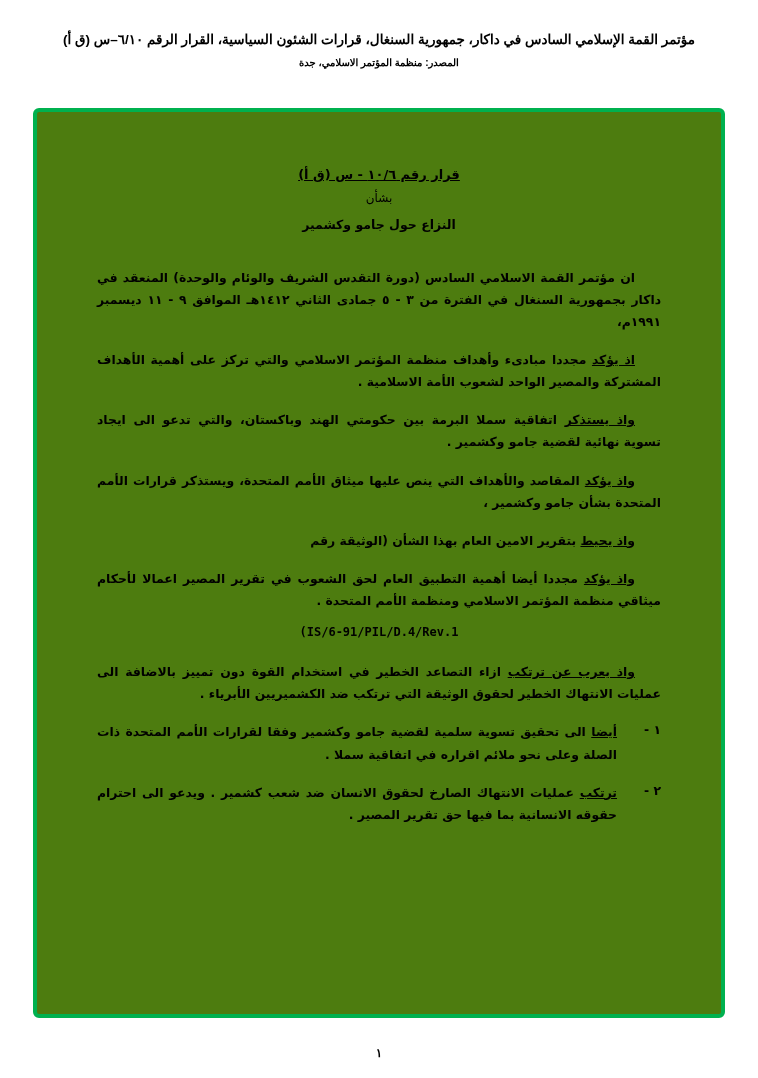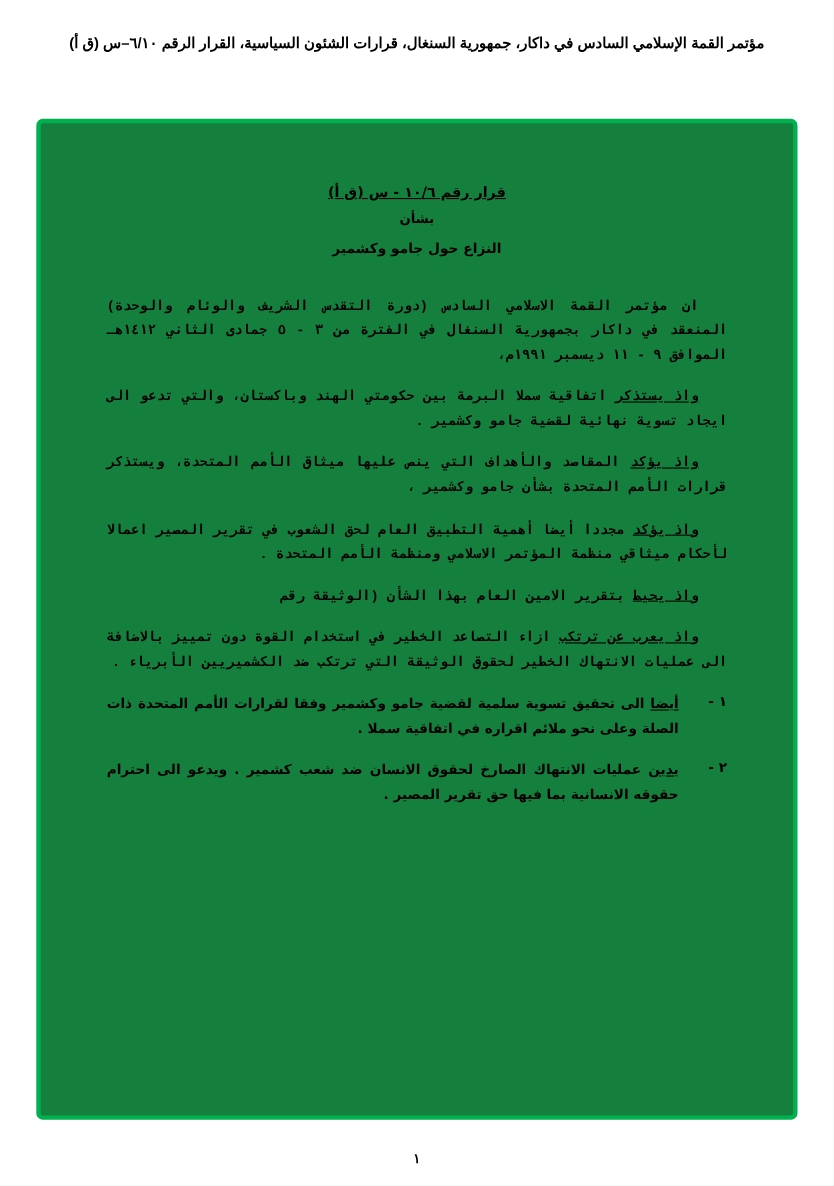--- a/index.html
+++ b/index.html
@@ -44,21 +44,21 @@
 
   
   .frame {
     position: absolute;
     top: 108px;
     right: 33px;
     left: 33px;
     bottom: 60px;
     border: 4px solid #00b14f;
     border-radius: 6px;
-    background: #15803d;
+    background: #4d7c0f;
     box-sizing: border-box;
     overflow: hidden;
   }
 
   .scan {
     padding: 52px 56px 20px 56px;
     direction: rtl;
     font-family: "DejaVu Sans", sans-serif;
   }
 
@@ -70,21 +70,21 @@
   .res-head .l {
     font-size: 13px;
     font-weight: bold;
     letter-spacing: 1px;
     text-decoration: underline;
     display: inline-block;
     margin-bottom: 9px;
   }
   .res-head .l2 {
     font-size: 12px;
-    font-weight: bold;
+    font-weight: normal;
     letter-spacing: 1px;
     display: block;
     margin-bottom: 9px;
   }
   .res-head .l3 {
     font-size: 12.5px;
     font-weight: bold;
     letter-spacing: 1px;
     display: inline-block;
   }
@@ -92,21 +92,20 @@
   
   .para {
     font-size: 12.4px;
     line-height: 1.78;
     text-align: justify;
     text-align-last: right;
     margin: 0 0 16px 0;
     letter-spacing: 0.4px;
     font-weight: bold;
     padding: 0 4px;
-    font-family: Liberation Mono, monospace;
   }
   .para.indent {
     text-indent: 26px;
   }
   .para .lead {
     text-decoration: underline;
   }
   .para.center-small {
     text-align: center;
     text-align-last: center;
@@ -158,68 +157,73 @@
     font-weight: bold;
   }
 </style>
 </head>
 <body>
 
 <div class="page">
 
   <div class="doc-header">
     <div class="title-line">مؤتمر القمة الإسلامي السادس في داكار، جمهورية السنغال، قرارات الشئون السياسية، القرار الرقم ٦/١٠–س (ق أ)</div>
+    <div class="source-line">المصدر: منظمة المؤتمر الاسلامي، جدة</div>
   </div>
 
   <div class="frame">
     <div class="scan">
 
       <div class="res-head">
         <span class="l">قرار رقم ١٠/٦ - س (ق أ)</span>
         <span class="l2">بشأن</span>
         <span class="l3">النزاع حول جامو وكشمير</span>
       </div>
 
       <p class="para indent">
         <span>ان مؤتمر القمة الاسلامي السادس (دورة التقدس الشريف والوئام والوحدة) المنعقد في داكار بجمهورية السنغال في الفترة من ٣ - ٥ جمادى الثاني ١٤١٢هـ الموافق ٩ - ١١ ديسمبر ١٩٩١م،</span>
       </p>
 
+      <p class="para indent">
+        <span class="lead">اذ يؤكد</span><span> مجددا مبادىء وأهداف منظمة المؤتمر الاسلامي والتي تركز على أهمية الأهداف المشتركة والمصير الواحد لشعوب الأمة الاسلامية .</span>
+      </p>
 
       <p class="para indent">
         <span class="lead">واذ يستذكر</span><span> اتفاقية سملا البرمة بين حكومتي الهند وباكستان، والتي تدعو الى ايجاد تسوية نهائية لقضية جامو وكشمير .</span>
       </p>
 
       <p class="para indent">
         <span class="lead">واذ يؤكد</span><span> المقاصد والأهداف التي ينص عليها ميثاق الأمم المتحدة، ويستذكر قرارات الأمم المتحدة بشأن جامو وكشمير ،</span>
       </p>
 
       <p class="para indent">
+        <span class="lead">واذ يحيط</span><span> بتقرير الامين العام بهذا الشأن (الوثيقة رقم</span>
+      </p>
+
+      <p class="para indent">
         <span class="lead">واذ يؤكد</span><span> مجددا أيضا أهمية التطبيق العام لحق الشعوب في تقرير المصير اعمالا لأحكام ميثاقي منظمة المؤتمر الاسلامي ومنظمة الأمم المتحدة .</span>
       </p>
 
-      <p class="para indent">
-        <span class="lead">واذ يحيط</span><span> بتقرير الامين العام بهذا الشأن (الوثيقة رقم</span>
-      </p>
-
+      <p class="para center-small">(IS/6-91/PIL/D.4/Rev.1</p>
 
       <p class="para indent">
         <span class="lead">واذ يعرب عن ترتكب</span><span> ازاء التصاعد الخطير في استخدام القوة دون تمييز بالاضافة الى عمليات الانتهاك الخطير لحقوق الوثيقة التي ترتكب ضد الكشميريين الأبرياء .</span>
       </p>
 
       <div class="item">
         <div class="num">١ -</div>
         <div class="body">
           <span class="lead">أيضا</span><span> الى تحقيق تسوية سلمية لقضية جامو وكشمير وفقا لقرارات الأمم المتحدة ذات الصلة وعلى نحو ملائم اقراره في اتفاقية سملا .</span>
         </div>
       </div>
 
       <div class="item">
         <div class="num">٢ -</div>
         <div class="body">
-          <span class="lead">يدين</span><span> عمليات الانتهاك الصارخ لحقوق الانسان ضد شعب كشمير . ويدعو الى احترام حقوقه الانسانية بما فيها حق تقرير المصير .</span>
+          <span class="lead">ترتكب</span><span> عمليات الانتهاك الصارخ لحقوق الانسان ضد شعب كشمير . ويدعو الى احترام حقوقه الانسانية بما فيها حق تقرير المصير .</span>
         </div>
       </div>
 
     </div>
   </div>
 
   <div class="page-number">١</div>
 
 </div>
 

